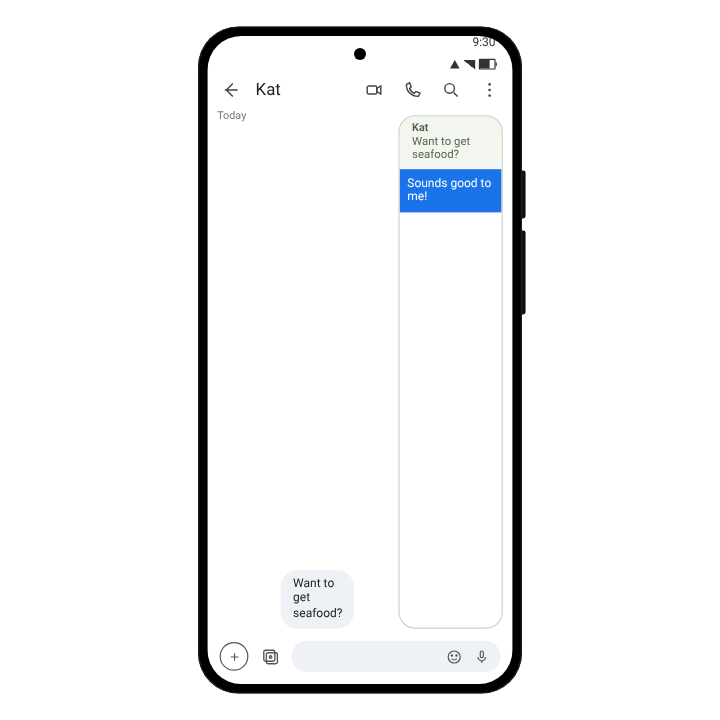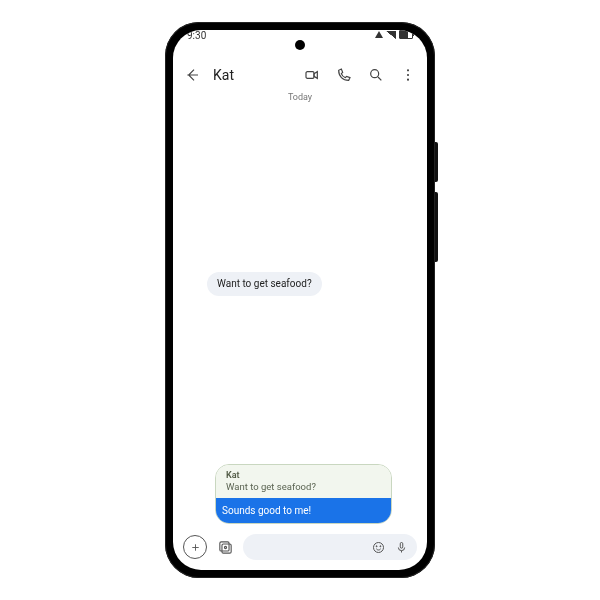--- a/index.html
+++ b/index.html
@@ -3,34 +3,34 @@
 <meta charset="utf-8">
 <style>
   html,body{margin:0;padding:0;background:#fff;font-family:-apple-system,BlinkMacSystemFont,"Segoe UI",Roboto,sans-serif;}
   .stage{width:600px;height:600px;display:flex;align-items:center;justify-content:center;}
   .phone{width:270px;height:556px;background:#000;border-radius:34px;padding:8px;position:relative;box-sizing:border-box;box-shadow:0 0 0 1px #222 inset;}
   .side-btn{position:absolute;right:-3px;width:3px;background:#111;border-radius:0 2px 2px 0;}
   .side-btn.b1{top:120px;height:40px;}
   .side-btn.b2{top:170px;height:70px;}
   .screen{width:100%;height:100%;background:#fff;border-radius:28px;overflow:hidden;position:relative;display:flex;flex-direction:column;}
   .camera{position:absolute;top:10px;left:50%;transform:translateX(-50%);width:10px;height:10px;background:#000;border-radius:50%;z-index:5;}
-  .statusbar{height:28px;display:flex;align-items:flex-start;justify-content:space-between;padding:0 14px;font-size:10px;color:#333;}
+  .statusbar{height:28px;display:flex;align-items:flex-end;justify-content:space-between;padding:0 14px;font-size:10px;color:#333;flex-direction:column;}
   .sb-right{display:flex;align-items:center;gap:3px;}
   .tri{width:0;height:0;border-left:4px solid transparent;border-right:4px solid transparent;border-bottom:7px solid #333;}
   .sig{width:10px;height:8px;background:linear-gradient(to top right,transparent 49%,#333 51%);}
   .batt{width:12px;height:7px;border:1px solid #333;border-radius:1px;position:relative;}
   .batt::after{content:"";position:absolute;right:-2px;top:1.5px;width:1px;height:3px;background:#333;}
   .batt-fill{width:65%;height:100%;background:#333;}
   .appbar{height:34px;display:flex;align-items:center;padding:0 10px;gap:10px;}
   .appbar .title{font-size:14px;color:#222;flex:1;margin-left:2px;}
   .ico{width:18px;height:18px;display:flex;align-items:center;justify-content:center;color:#444;}
   .ico svg{width:16px;height:16px;stroke:#444;fill:none;stroke-width:1.8;}
   .ico.f svg{fill:#444;stroke:none;}
   .appbar .actions{display:flex;gap:14px;align-items:center;}
-  .body{flex:1;display:flex;flex-direction:column;justify-content:space-between;padding:0 8px 4px;gap:3px;}
+  .body{flex:1;display:flex;flex-direction:row;justify-content:center;padding:0 8px 4px;gap:3px;}
   .datechip{font-size:9px;color:#777;text-align:center;margin-bottom:6px;}
   .row{display:flex;align-items:flex-end;gap:6px;}
   .row.in{justify-content:flex-start;}
   .avatar{width:20px;height:20px;border-radius:50%;background:linear-gradient(135deg,#d9c2a8,#8aa58a);flex-shrink:0;position:relative;overflow:hidden;}
   .avatar::after{content:"";position:absolute;top:3px;left:5px;width:10px;height:10px;border-radius:50%;background:radial-gradient(circle at 40% 35%,#f3d9c5 45%,#6b4a3a 46%);}
   .bubble{font-size:10px;padding:6px 10px;border-radius:14px;max-width:180px;line-height:1.25;}
   .bubble.in{background:#eef1f6;color:#222;}
   .noavatar{margin-left:26px;}
   .reply-card{margin-left:34px;margin-top:4px;border:1px solid #c9d7c0;border-radius:14px;overflow:hidden;width:175px;background:#fff;}
   .reply-top{padding:5px 10px 6px;background:#f2f6ee;}

